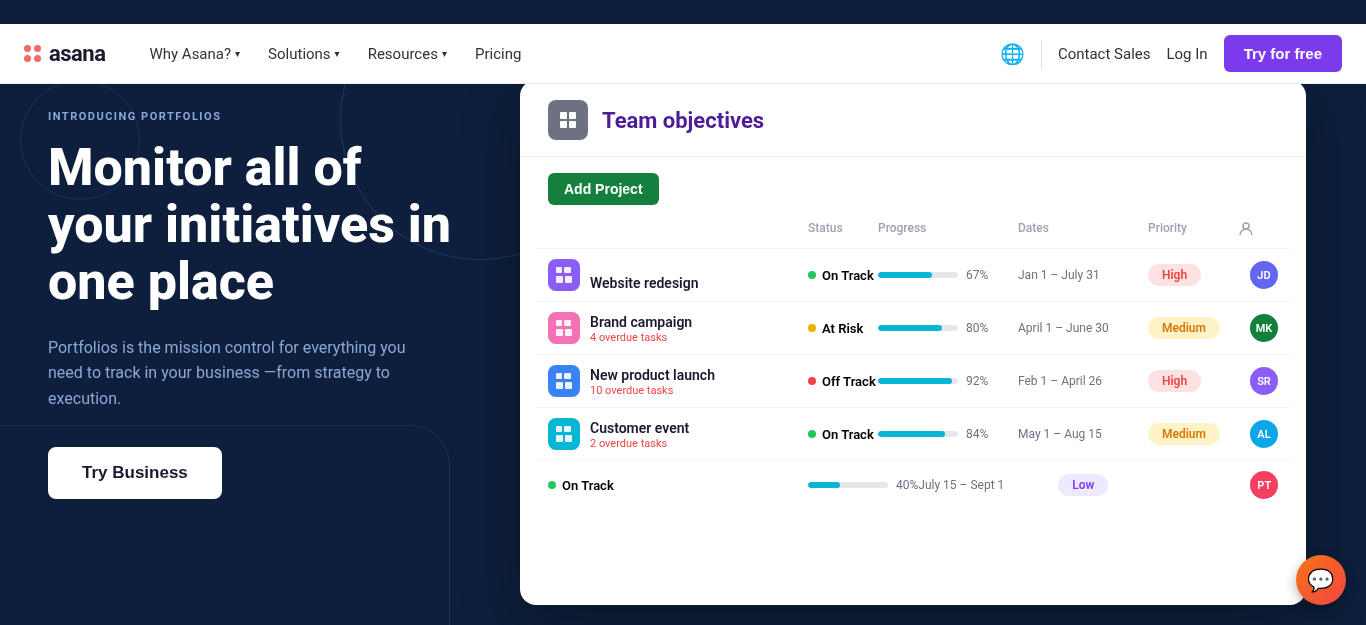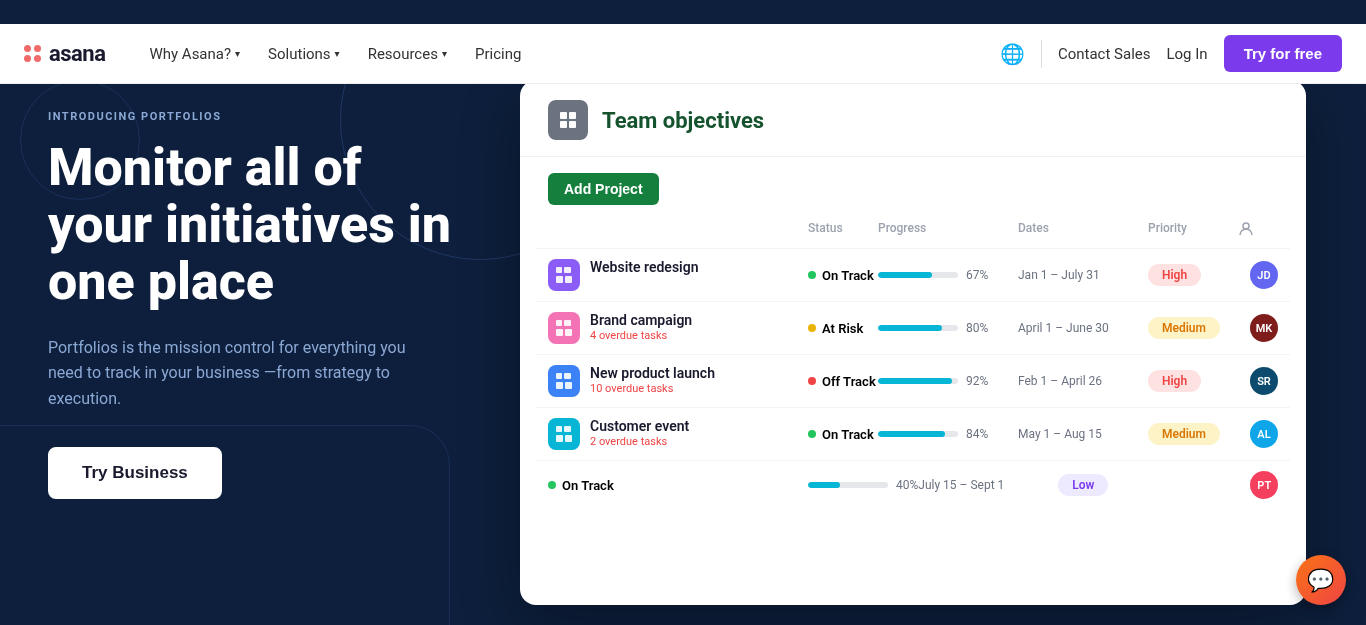--- a/index.html
+++ b/index.html
@@ -104,21 +104,21 @@
     .card-header {
       display: flex; align-items: center; gap: 14px;
       padding: 20px 28px 16px;
       border-bottom: 1px solid #f0f0f0;
     }
     .card-icon {
       width: 40px; height: 40px; background: #6b7280; border-radius: 8px;
       display: flex; align-items: center; justify-content: center;
       color: #fff; font-size: 18px;
     }
-    .card-title { font-size: 22px; font-weight: 700; color: #14532d; }
+    .card-title { font-size: 22px; font-weight: 700; color: #4c1d95; }
 
     
     .table-area { padding: 0 16px; }
     .table-toolbar { padding: 16px 12px 12px; }
     .add-project-btn {
       background: #15803d; color: #fff; border: none; border-radius: 6px;
       padding: 8px 16px; font-size: 14px; font-weight: 600; cursor: pointer;
     }
     .table-header {
       display: grid;
@@ -126,21 +126,21 @@
       padding: 4px 12px 8px;
       font-size: 12px; color: #9ca3af; font-weight: 500;
     }
     .table-row {
       display: grid;
       grid-template-columns: 260px 1fr 140px 130px 90px 40px;
       padding: 10px 12px;
       border-top: 1px solid #f3f4f6;
       align-items: center;
     }
-    .project-cell { display: flex; align-items: flex-start; gap: 10px; }
+    .project-cell { display: flex; align-items: flex-end; gap: 10px; }
     .project-icon {
       width: 32px; height: 32px; border-radius: 8px;
       display: flex; align-items: center; justify-content: center;
       font-size: 14px; flex-shrink: 0;
     }
     .proj-name { font-size: 14px; font-weight: 600; color: #1a1a2e; }
     .proj-overdue { font-size: 11px; color: #ef4444; margin-top: 1px; }
 
     .status-cell { display: flex; align-items: center; gap: 6px; font-size: 13px; font-weight: 600; }
     .status-dot { width: 8px; height: 8px; border-radius: 50%; flex-shrink: 0; }
@@ -315,21 +315,21 @@
       <div class="progress-bar-bg">
         <div class="progress-bar-fill" style="width:64px"></div>
       </div>
       <span class="progress-pct">80%</span>
     </div>
     <div class="dates-cell">April 1 – June 30</div>
     <div>
       <span class="priority-badge priority-medium">Medium</span>
     </div>
     <div class="avatar-cell">
-      <div class="avatar" style="background:#7f1d1d; color:white;">MK</div>
+      <div class="avatar" style="background:#15803d; color:white;">MK</div>
     </div>
   </div>
         <div class="table-row">
     <div class="project-cell">
       <div class="project-icon" style="background:#3b82f6; color:#fff;">
         <svg width="18" height="18" viewBox="0 0 18 18" fill="none">
           <rect x="1" y="1" width="6" height="6" rx="1" fill="white" opacity="0.9"></rect>
           <rect x="9" y="1" width="7" height="6" rx="1" fill="white" opacity="0.9"></rect>
           <rect x="1" y="10" width="7" height="7" rx="1" fill="white" opacity="0.9"></rect>
           <rect x="10" y="10" width="7" height="7" rx="1" fill="white" opacity="0.9"></rect>
@@ -348,21 +348,21 @@
       <div class="progress-bar-bg">
         <div class="progress-bar-fill" style="width:74px"></div>
       </div>
       <span class="progress-pct">92%</span>
     </div>
     <div class="dates-cell">Feb 1 – April 26</div>
     <div>
       <span class="priority-badge priority-high">High</span>
     </div>
     <div class="avatar-cell">
-      <div class="avatar" style="background:#0c4a6e; color:white;">SR</div>
+      <div class="avatar" style="background:#8b5cf6; color:white;">SR</div>
     </div>
   </div>
         <div class="table-row">
     <div class="project-cell">
       <div class="project-icon" style="background:#06b6d4; color:#fff;">
         <svg width="18" height="18" viewBox="0 0 18 18" fill="none">
           <rect x="1" y="1" width="6" height="6" rx="1" fill="white" opacity="0.9"></rect>
           <rect x="9" y="1" width="7" height="6" rx="1" fill="white" opacity="0.9"></rect>
           <rect x="1" y="10" width="7" height="7" rx="1" fill="white" opacity="0.9"></rect>
           <rect x="10" y="10" width="7" height="7" rx="1" fill="white" opacity="0.9"></rect>

